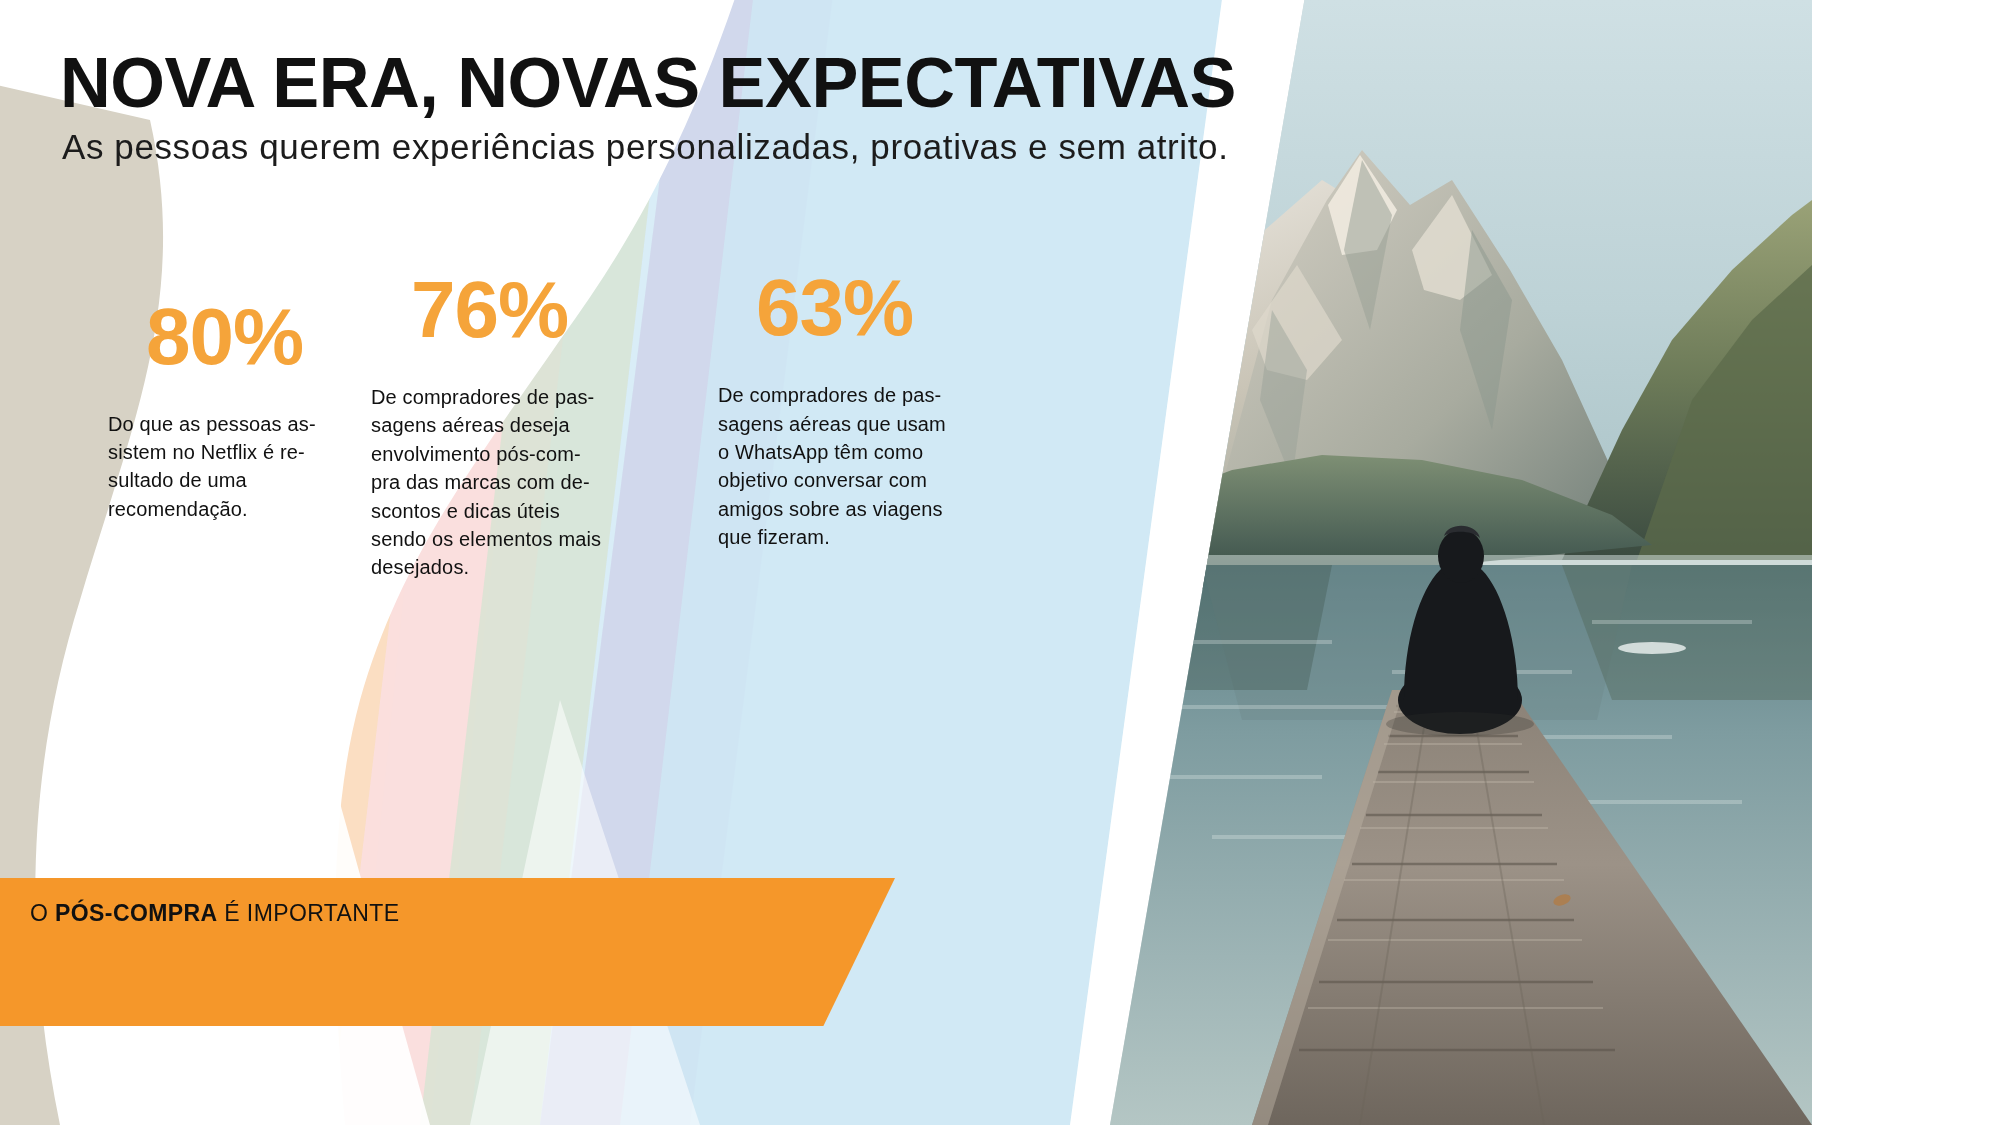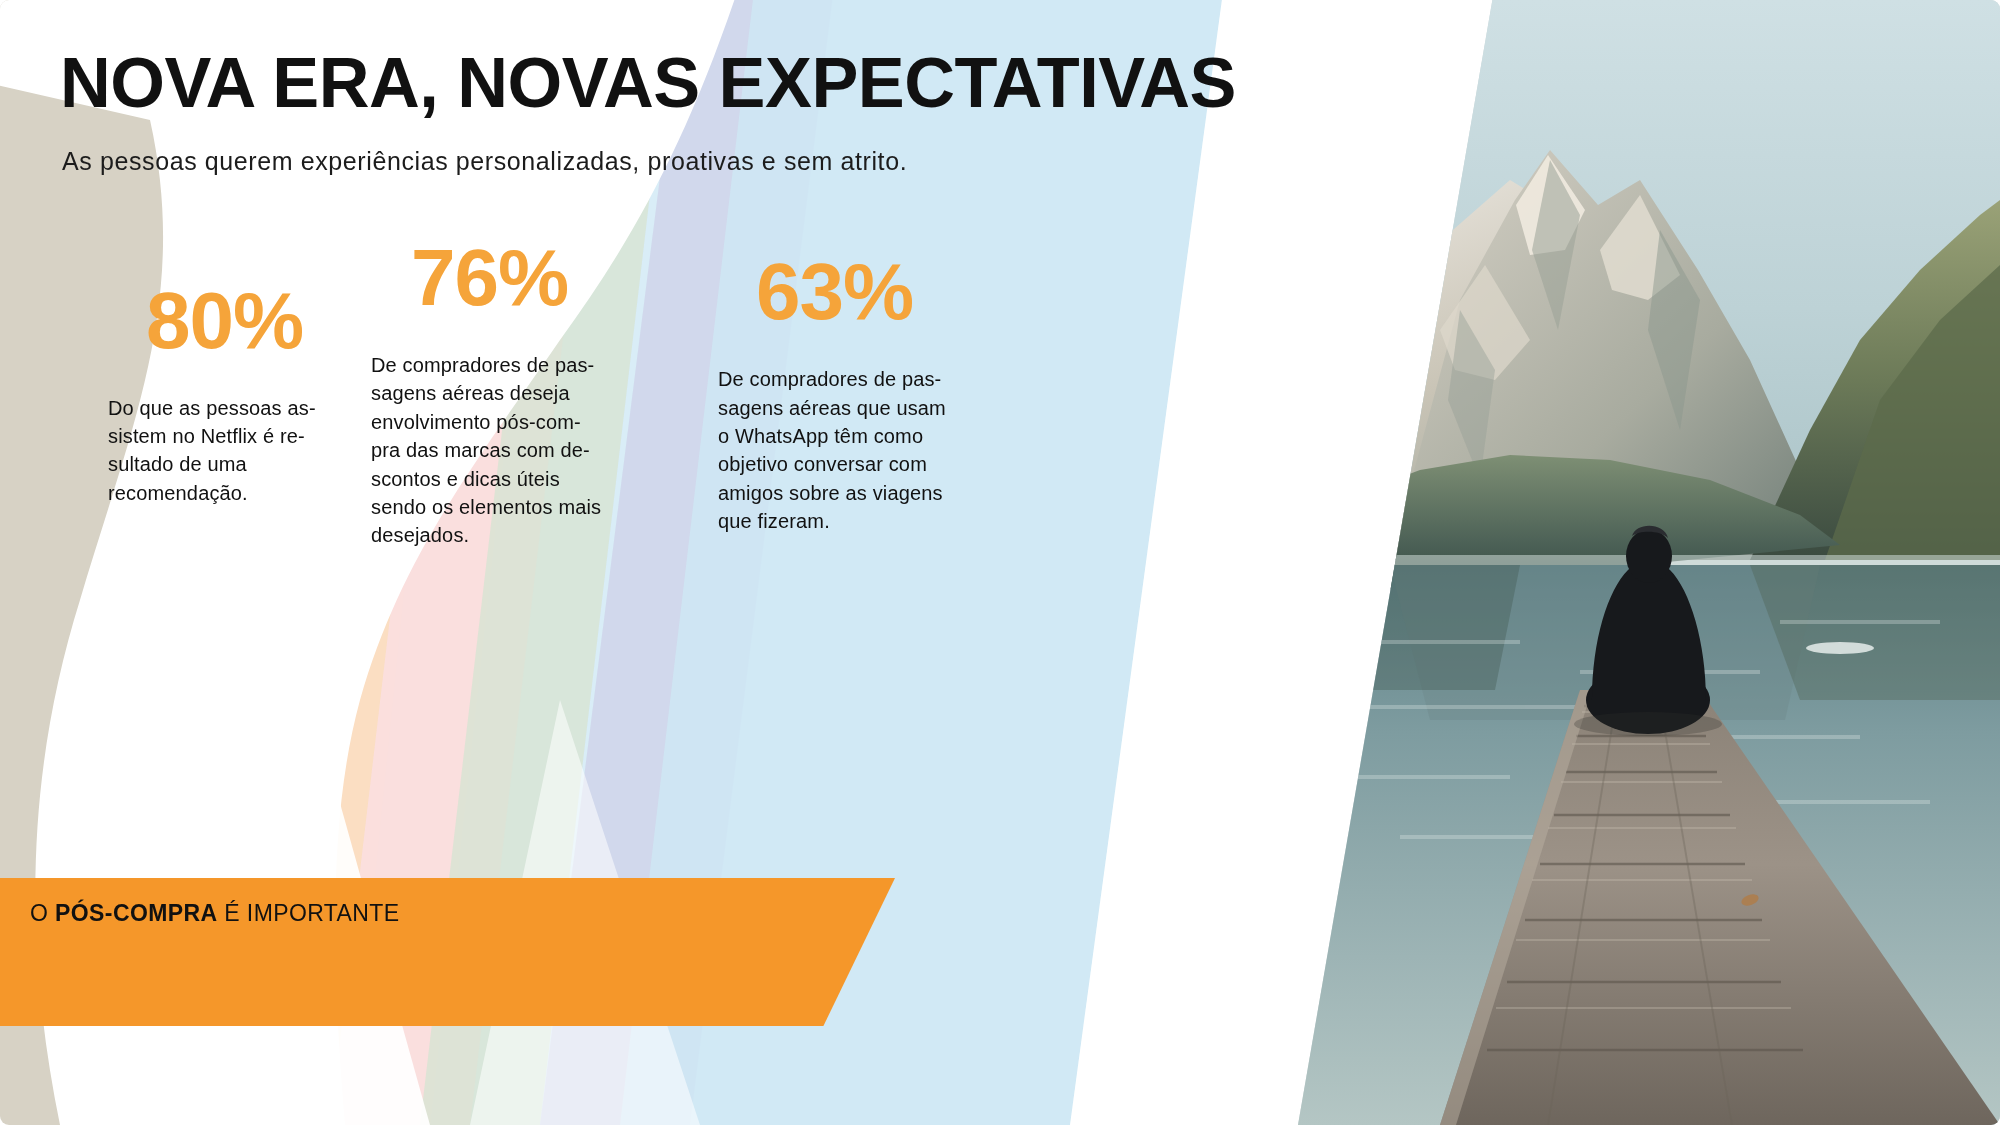--- a/index.html
+++ b/index.html
@@ -9,25 +9,24 @@
   body {
     width: 2000px; height: 1125px;
     overflow: hidden;
     font-family: "Liberation Sans", sans-serif;
     position: relative;
   }
 
   #slide {
     position: absolute;
     inset: 0;
-    width: 2000px;
+    width: 1812px;
     height: 1125px;
     background: #ffffff;
     overflow: hidden;
-    border-radius: 9px;
   }
 
   
   #bg-deco {
     position: absolute;
     left: 0; top: 0;
     width: 2000px; height: 1125px;
     z-index: 0;
   }
 
@@ -55,25 +54,25 @@
     line-height: 1.0;
     letter-spacing: -0.5px;
     color: #111111;
     white-space: nowrap;
     transform: scaleX(0.99);
     transform-origin: left top;
   }
 
   #subhead {
     position: absolute;
-    left: 62px; top: 146px;
+    left: 62px; top: 126px;
     z-index: 6;
     font-family: "Liberation Sans", sans-serif;
     font-weight: 300;
-    font-size: 25px;
+    font-size: 35px;
     line-height: 1.2;
     letter-spacing: 0.6px;
     color: #1c1c1c;
     white-space: nowrap;
   }
 
   
   #stats {
     position: absolute;
     left: 0; top: 238px;
@@ -96,21 +95,21 @@
     font-family: "Liberation Sans", sans-serif;
     font-weight: 700;
     font-size: 80px;
     line-height: 1.0;
     color: #f5a43a;
     letter-spacing: -1px;
     margin: 0 0 0 0;
     padding-left: 38px;
     white-space: nowrap;
   }
-  .stat-col.c1 .stat-number { padding-left: 40px; }
+  .stat-col.c1 .stat-number { padding-left: 40px; margin-top: 32px; }
   .stat-col.c2 .stat-number { padding-left: 38px; }
 
   .stat-body {
     margin-top: 33px;
     font-family: "Liberation Sans", sans-serif;
     font-weight: 400;
     font-size: 20px;
     line-height: 1.42;
     color: #111111;
     letter-spacing: 0.15px;

